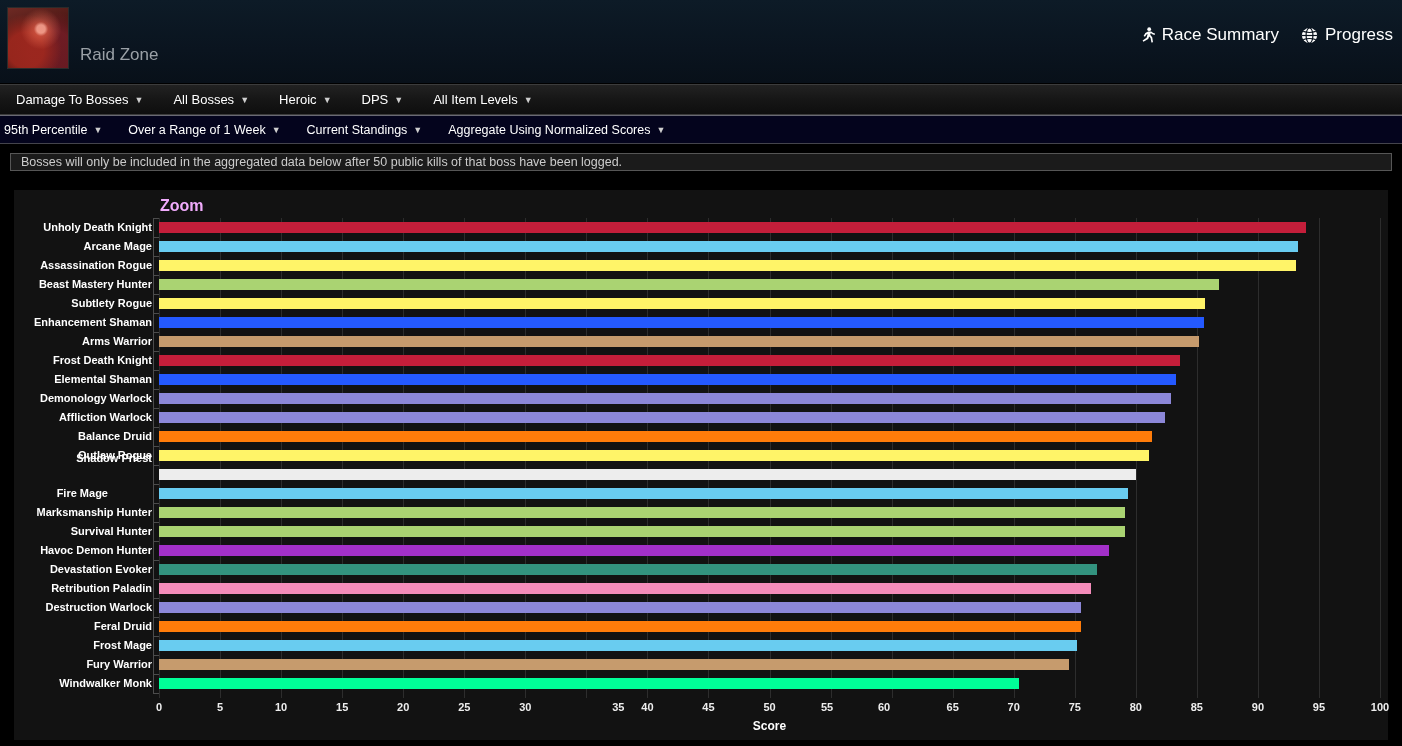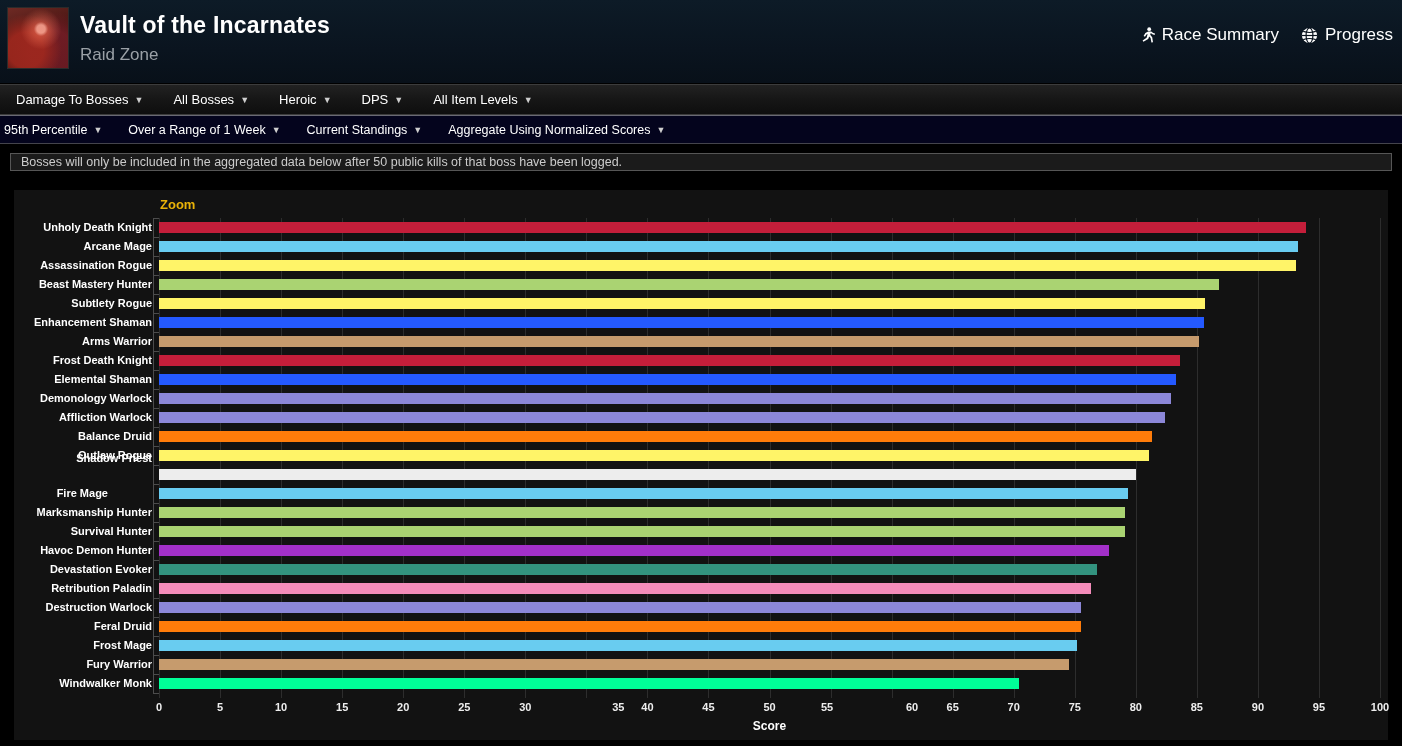--- a/index.html
+++ b/index.html
@@ -39,40 +39,39 @@
   .caret { color: #cfcfcf; font-size: 9px; line-height: 1; padding-top: 2px; }
 
   
   .notice-bar { margin: 9px 10px 0 10px; height: 18px; display: flex; align-items: center;
     padding: 0 10px; background: #1b1b1b; border: 1px solid #565656;
     color: #cccccc; font-size: 12.5px; }
 
   
   .chart-panel { position: absolute; left: 14px; top: 190px; width: 1374px; height: 550px;
     background: #121212; }
-  .chart-title { position: absolute; left: 146px; top: 7px; color: #eab308;
-    font-size: 13px; font-weight: bold; }
+  .chart-title { position: absolute; left: 146px; top: 7px; color: #f0abfc;
+    font-size: 16px; font-weight: bold; }
   .plot { position: absolute; left: 0; top: 0; width: 100%; height: 100%; }
   .gridline { position: absolute; width: 1px; background: #2d2d2d; }
   .axis-line-y { position: absolute; width: 1px; background: #4c4c4c; }
   .ytick { position: absolute; height: 1px; background: #4c4c4c; }
   .bar { position: absolute; height: 11px; }
   .cat-label { position: absolute; color: #fff; font-size: 11px; font-weight: bold;
     text-align: right; white-space: nowrap; }
   .xtick-label { position: absolute; color: #eee; font-size: 11px; font-weight: bold;
     transform: translateX(-50%); }
   .xaxis-title { position: absolute; color: #fff; font-size: 12px; font-weight: bold;
     transform: translateX(-50%); }
 </style>
 </head>
 <body>
 
 <div class="site-header">
   <div class="zone-icon"></div>
-  <div class="zone-title">Vault of the Incarnates</div>
   <div class="zone-subtitle">Raid Zone</div>
   <div class="header-links">
     <div class="header-link">
       <span>
         <svg width="15" height="17" viewBox="0 0 15 17">
           <circle cx="9.2" cy="2.2" r="1.9" fill="#fff"></circle>
           <path d="M8.2 4.6 L5.4 6.1 L3.6 9 L5 9.8 L6.4 7.6 L7.6 7.1 L6.6 10.8 L2.6 13.4 L3.4 14.8 L8.2 12 L9.2 9.4 L10.6 11 L11.4 15.6 L13 15.3 L12.2 10.2 L10.2 7.8 L10.8 5.9 L12.4 7.3 L14.6 7.9 L15 6.5 L13.2 6 L11.2 4.4 Z" fill="#fff"></path>
         </svg>
       </span>
       <span>Race Summary</span>
@@ -243,21 +242,21 @@
       <div class="xtick-label" style="left: 267.1px; top: 511px;">10</div>
       <div class="xtick-label" style="left: 328.15px; top: 511px;">15</div>
       <div class="xtick-label" style="left: 389.2px; top: 511px;">20</div>
       <div class="xtick-label" style="left: 450.25px; top: 511px;">25</div>
       <div class="xtick-label" style="left: 511.3px; top: 511px;">30</div>
       <div class="xtick-label" style="left: 572.35px; top: 511px; margin-left: 32px;">35</div>
       <div class="xtick-label" style="left: 633.4px; top: 511px;">40</div>
       <div class="xtick-label" style="left: 694.45px; top: 511px;">45</div>
       <div class="xtick-label" style="left: 755.5px; top: 511px;">50</div>
       <div class="xtick-label" style="left: 813px; top: 511px;">55</div>
-      <div class="xtick-label" style="left: 898px; top: 511px;">60</div>
+      <div class="xtick-label" style="left: 870px; top: 511px;">60</div>
       <div class="xtick-label" style="left: 938.65px; top: 511px;">65</div>
       <div class="xtick-label" style="left: 999.7px; top: 511px;">70</div>
       <div class="xtick-label" style="left: 1060.75px; top: 511px;">75</div>
       <div class="xtick-label" style="left: 1121.8px; top: 511px;">80</div>
       <div class="xtick-label" style="left: 1182.85px; top: 511px;">85</div>
       <div class="xtick-label" style="left: 1243.9px; top: 511px;">90</div>
       <div class="xtick-label" style="left: 1304.95px; top: 511px;">95</div>
       <div class="xtick-label" style="left: 1366px; top: 511px;">100</div>
       <div class="xaxis-title" style="left: 755.5px; top: 529px;">Score</div>
     </div>

